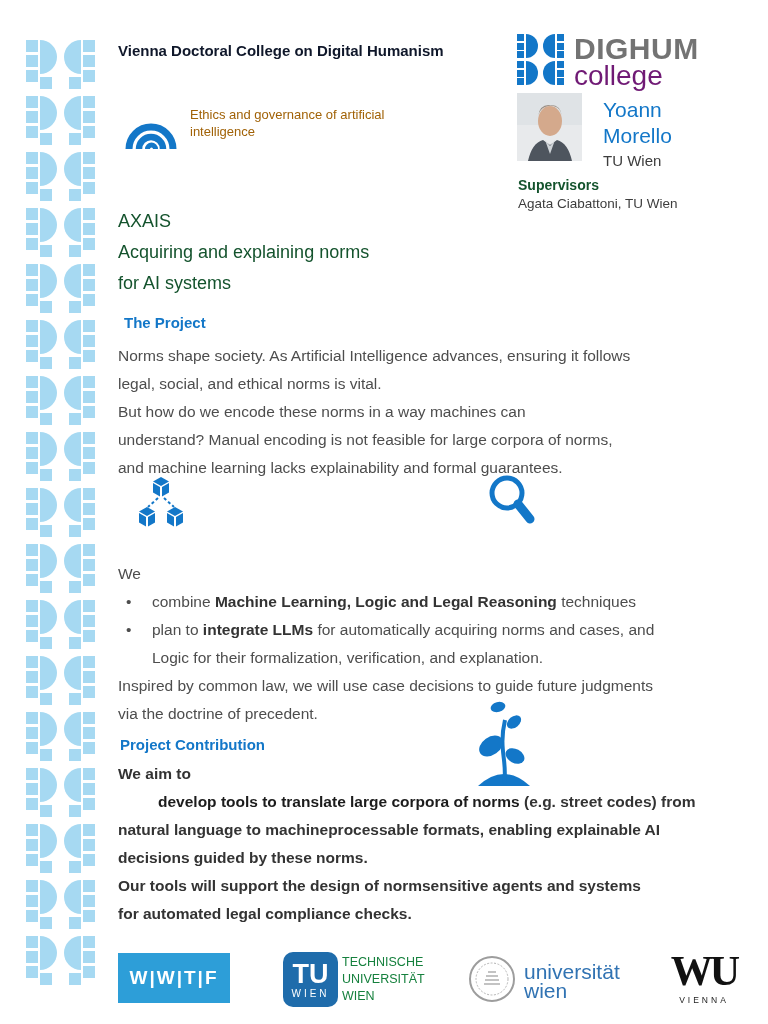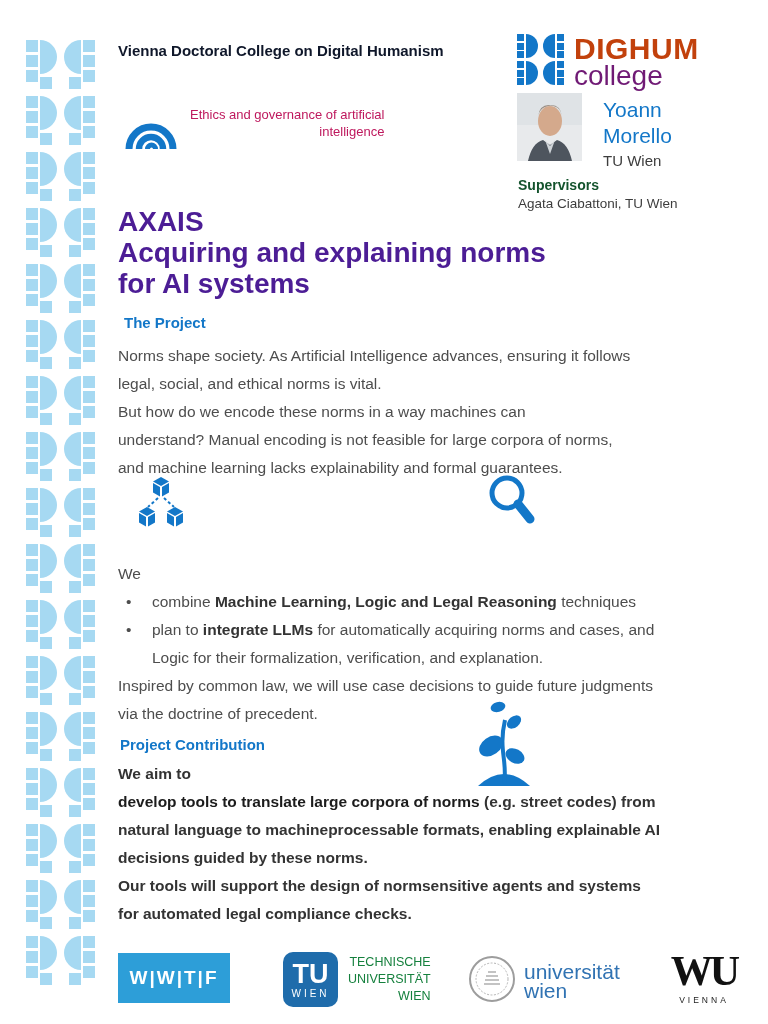--- a/index.html
+++ b/index.html
@@ -24,65 +24,65 @@
   .dc-d .sq-col{display:flex;flex-direction:column;gap:1.5px;}
   .dc-d .semi{width:12px;height:24px;background:#1377c8;}
   .dc-d .semi-r{border-radius:0 12px 12px 0;margin-left:2px;}
   .dc-d .semi-l{border-radius:12px 0 0 12px;margin-left:5px;margin-right:2px;}
 
   #sidebar{position:absolute;left:26px;top:40px;display:flex;flex-direction:column;gap:7px;}
 
   
   #college-line{position:absolute;left:118px;top:42px;font-size:15px;font-weight:bold;color:#0f172a;}
   #ethics-icon{position:absolute;left:124px;top:100px;}
-  #ethics-label{position:absolute;left:190px;top:106px;font-size:13px;color:#be185d;line-height:17px;text-align:right;}
+  #ethics-label{position:absolute;left:190px;top:106px;font-size:13px;color:#a16207;line-height:17px;}
 
   #dighum{position:absolute;left:517px;top:34px;display:flex;gap:10px;align-items:flex-start;}
   #dighum-mark{display:flex;flex-direction:column;gap:3px;}
-  #dighum-name{font-size:30px;font-weight:bold;color:#c2410c;line-height:29px;letter-spacing:.5px;}
+  #dighum-name{font-size:30px;font-weight:bold;color:#737373;line-height:29px;letter-spacing:.5px;}
   #dighum-sub{font-size:28px;color:#701a75;line-height:26px;}
 
   #profile-photo{position:absolute;left:517px;top:93px;width:65px;height:68px;overflow:hidden;}
   #person-names{position:absolute;left:603px;top:97px;}
   .pname{font-size:21px;color:#1377c8;line-height:26px;}
   .paffil{font-size:15px;color:#3d3d3d;margin-top:3px;}
   #supervisors{position:absolute;left:518px;top:177px;}
   #supervisors .slabel{font-size:14px;font-weight:bold;color:#14532d;}
   #supervisors .snames{font-size:13.5px;color:#3d3d3d;margin-top:3px;}
 
   
-  #title{position:absolute;left:118px;top:206px;font-size:28px;font-weight:bold;color:#4c1d95;line-height:31px;}
+  #title{position:absolute;left:118px;top:206px;font-size:18px;font-weight:normal;color:#14532d;line-height:31px;}
   .sec-heading{position:absolute;font-size:15px;font-weight:bold;color:#1377c8;}
   #heading-project{left:124px;top:314px;}
   #heading-approach{left:120px;top:535px;}
   #heading-contribution{left:120px;top:736px;}
 
   .body-block{position:absolute;left:118px;width:584px;font-size:15.5px;line-height:28px;color:#4d4d4d;}
   #para-project{top:342px;}
   #approach-block{top:560px;}
   #para-inspired{top:672px;}
   .brow{display:flex;}
   .brow .marker{width:14px;padding-left:8px;flex:none;}
   .brow .btext{flex:1;padding-left:12px;}
   .bcont{padding-left:34px;}
   b{color:#333;font-weight:bold;}
 
   #aim-block{top:760px;font-weight:bold;color:#333;}
-  #aim-block .xb{color:#1c1c1c;}
+  #aim-block .xb{color:#1c1c1c;margin-left:40px;}
   #tools-block{top:872px;font-weight:bold;color:#333;}
 
   
   #cubes-icon{position:absolute;left:136px;top:474px;}
   #magnifier-icon{position:absolute;left:486px;top:472px;}
   #seedling-icon{position:absolute;left:472px;top:698px;}
 
   
   #wwtf{position:absolute;left:118px;top:953px;width:112px;height:50px;background:#2d9ed8;color:#fff;
         display:flex;align-items:center;justify-content:center;font-size:19px;font-weight:bold;letter-spacing:2px;}
-  #tu-group{position:absolute;left:283px;top:952px;display:flex;gap:10px;align-items:center;text-align:right;}
+  #tu-group{position:absolute;left:283px;top:952px;display:flex;gap:4px;align-items:center;}
   #tu-box{width:55px;height:55px;border-radius:10px;background:#1f6cab;color:#fff;display:flex;
           flex-direction:column;align-items:center;justify-content:center;}
   #tu-box .tu-main{font-size:27px;font-weight:bold;line-height:26px;}
   #tu-box .tu-sub{font-size:10px;letter-spacing:3px;margin-top:1px;}
   #tu-text{font-size:12.5px;color:#15803d;line-height:17px;}
   #univie-group{position:absolute;left:468px;top:955px;display:flex;gap:8px;align-items:center;}
   #univie-text{color:#3173b3;font-size:21px;line-height:19px;}
   #wu-group{position:absolute;left:648px;top:948px;width:112px;text-align:center;}
   #wu-main{font-family:"Liberation Serif","DejaVu Serif",serif;font-size:42px;font-weight:bold;
            letter-spacing:-3px;color:#111;line-height:46px;}

